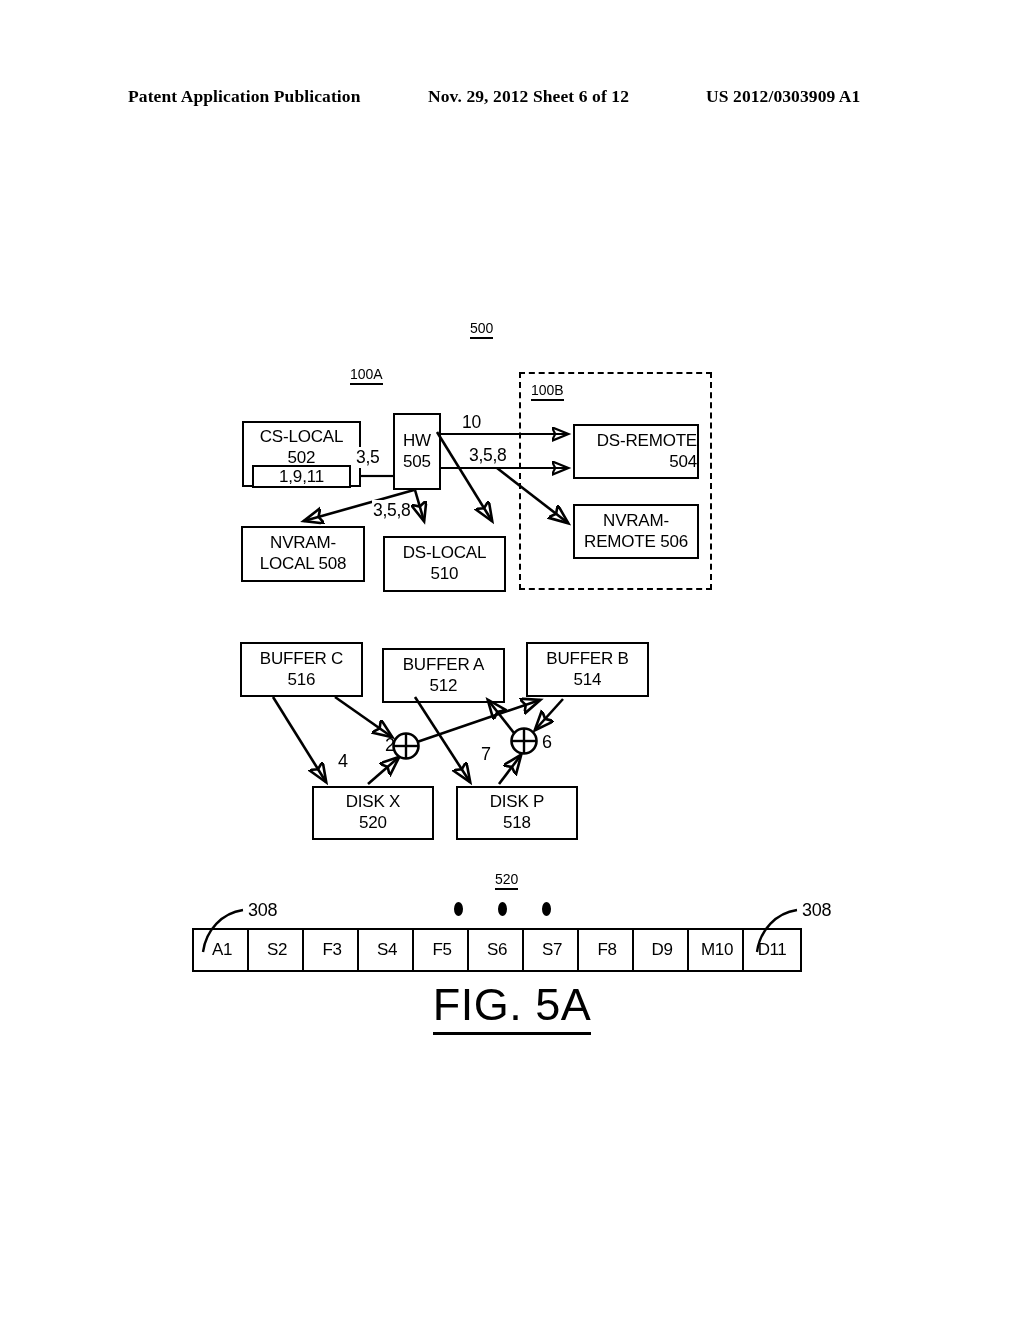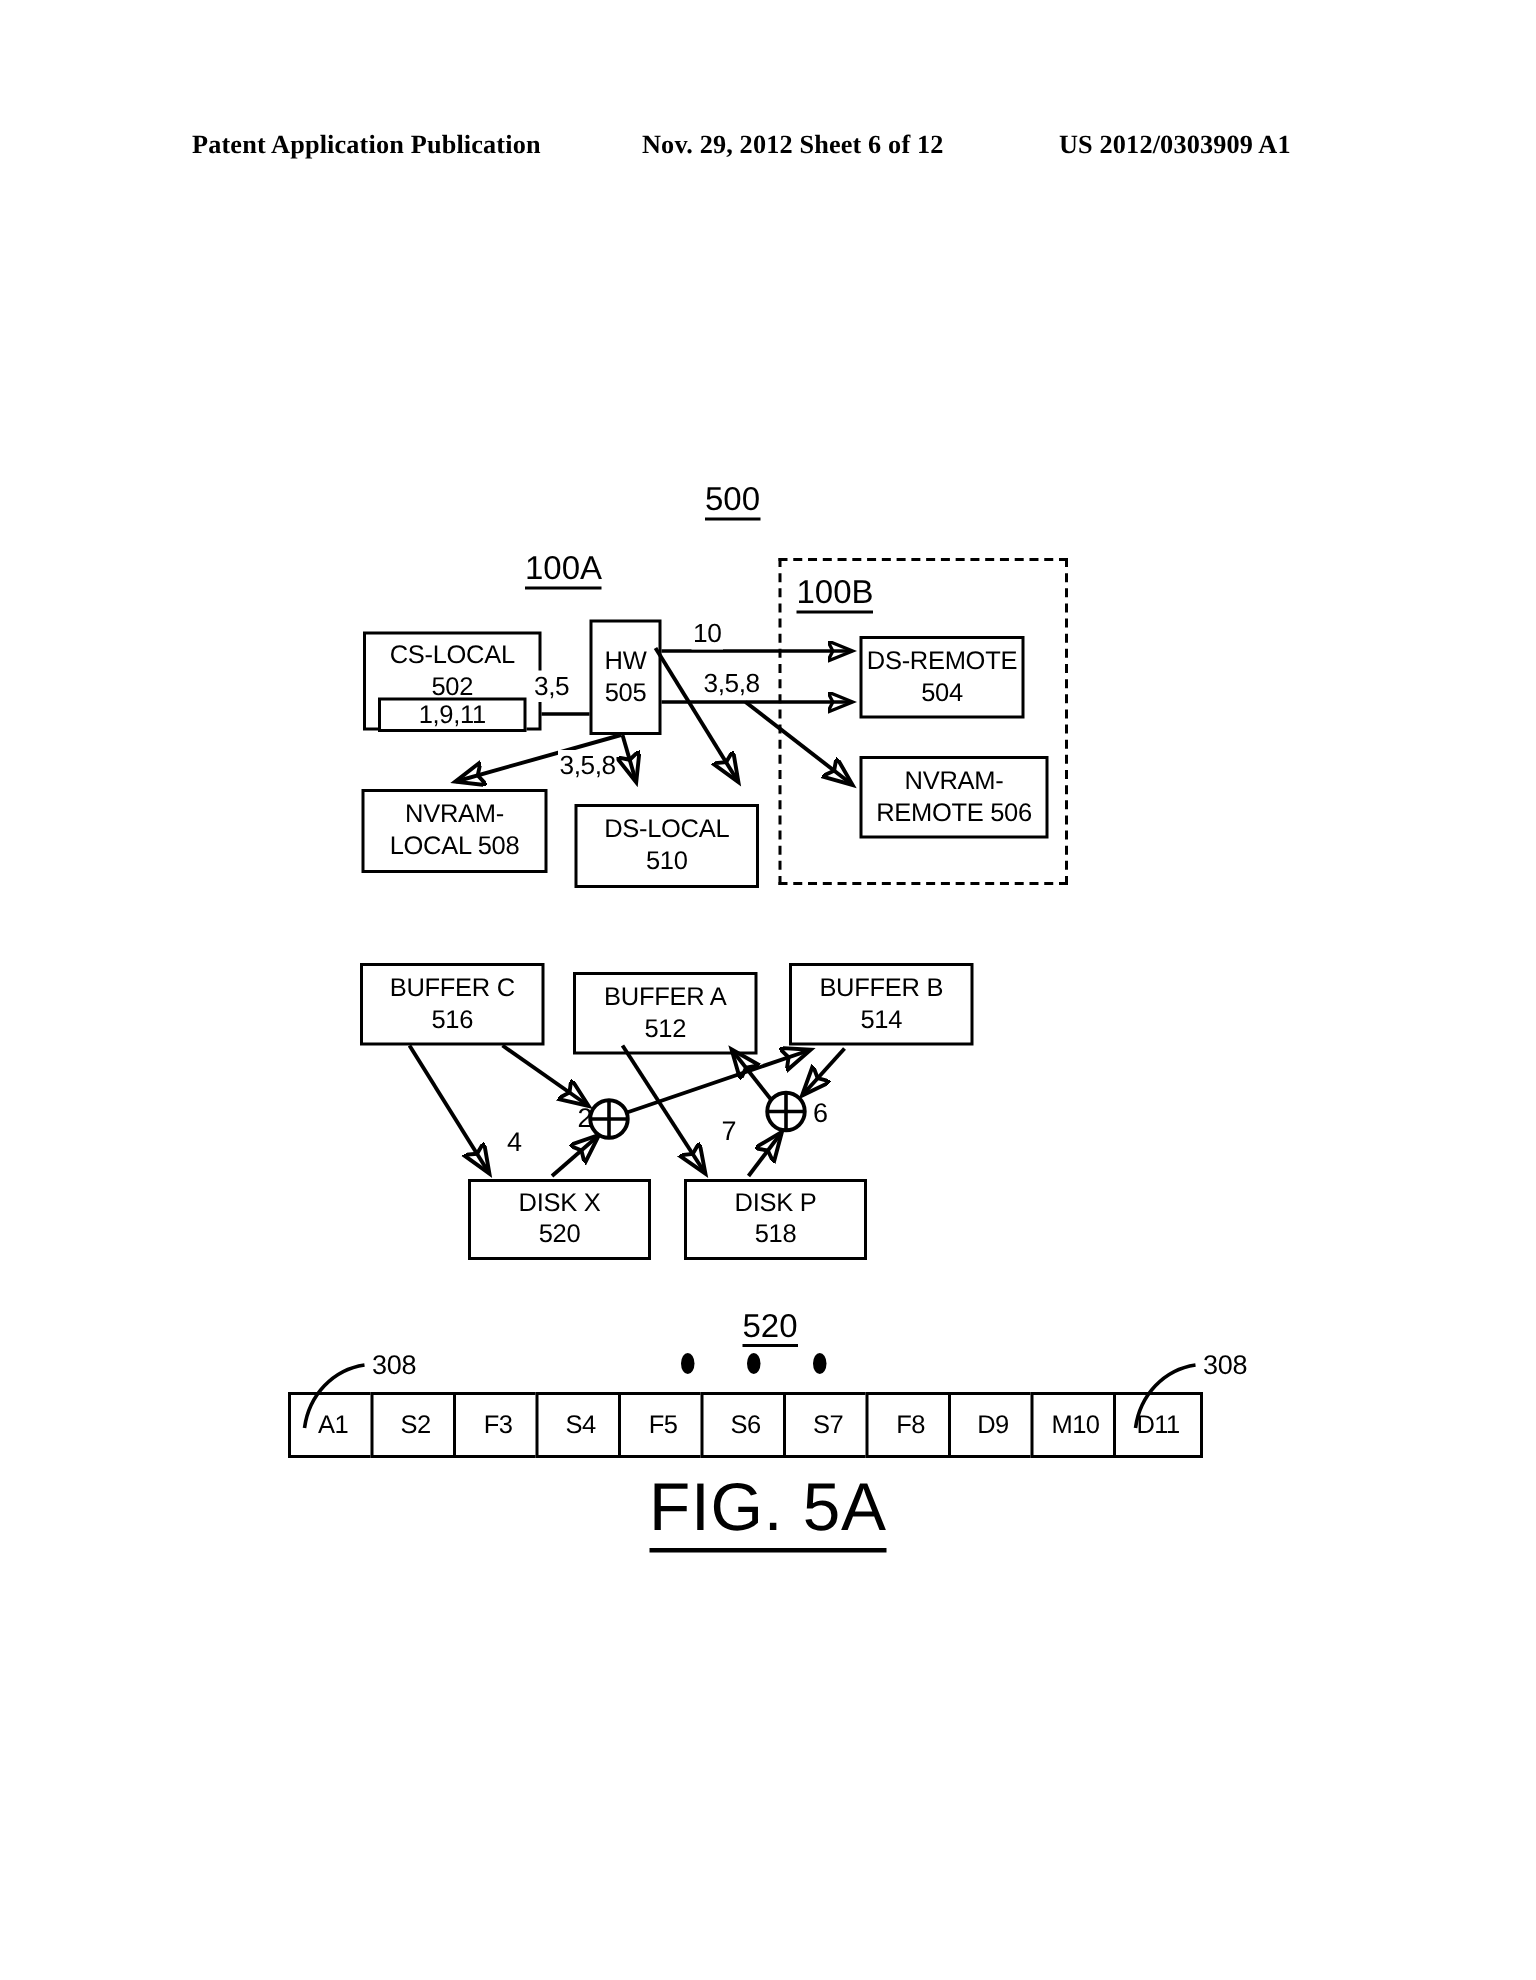--- a/index.html
+++ b/index.html
@@ -77,21 +77,21 @@
 
   .dashed-region {
     position: absolute;
     box-sizing: border-box;
     border: 2.5px dashed #000;
     background: transparent;
   }
 
   .ref-label {
     position: absolute;
-    font-size: 22px;
+    font-size: 14px;
     letter-spacing: 0px;
     white-space: nowrap;
     border-bottom: 2px solid #000;
     padding-bottom: 1px;
     line-height: 1.05;
   }
   .plain-label {
     position: absolute;
     font-size: 17px;
     white-space: nowrap;
@@ -189,21 +189,21 @@
   <span class="ln">CS-LOCAL</span>
   <span class="ln">502</span>
 </div>
 <div class="inner-box" style="left:252px; top:465px; width:99px; height:23px;">1,9,11</div>
 
 <div class="fig-box" style="left:393px; top:413px; width:48px; height:77px;">
   <span class="ln">HW</span>
   <span class="ln">505</span>
 </div>
 
-<div class="fig-box" style="left:573px; top:424px; width:110px; height:55px;">
+<div class="fig-box" style="left:573px; top:424px; width:126px; height:55px;align-items:flex-end;">
   <span class="ln">DS-REMOTE</span>
   <span class="ln">504</span>
 </div>
 
 <div class="fig-box" style="left:573px; top:504px; width:126px; height:55px;">
   <span class="ln">NVRAM-</span>
   <span class="ln">REMOTE 506</span>
 </div>
 
 <div class="fig-box" style="left:241px; top:526px; width:124px; height:56px;">

